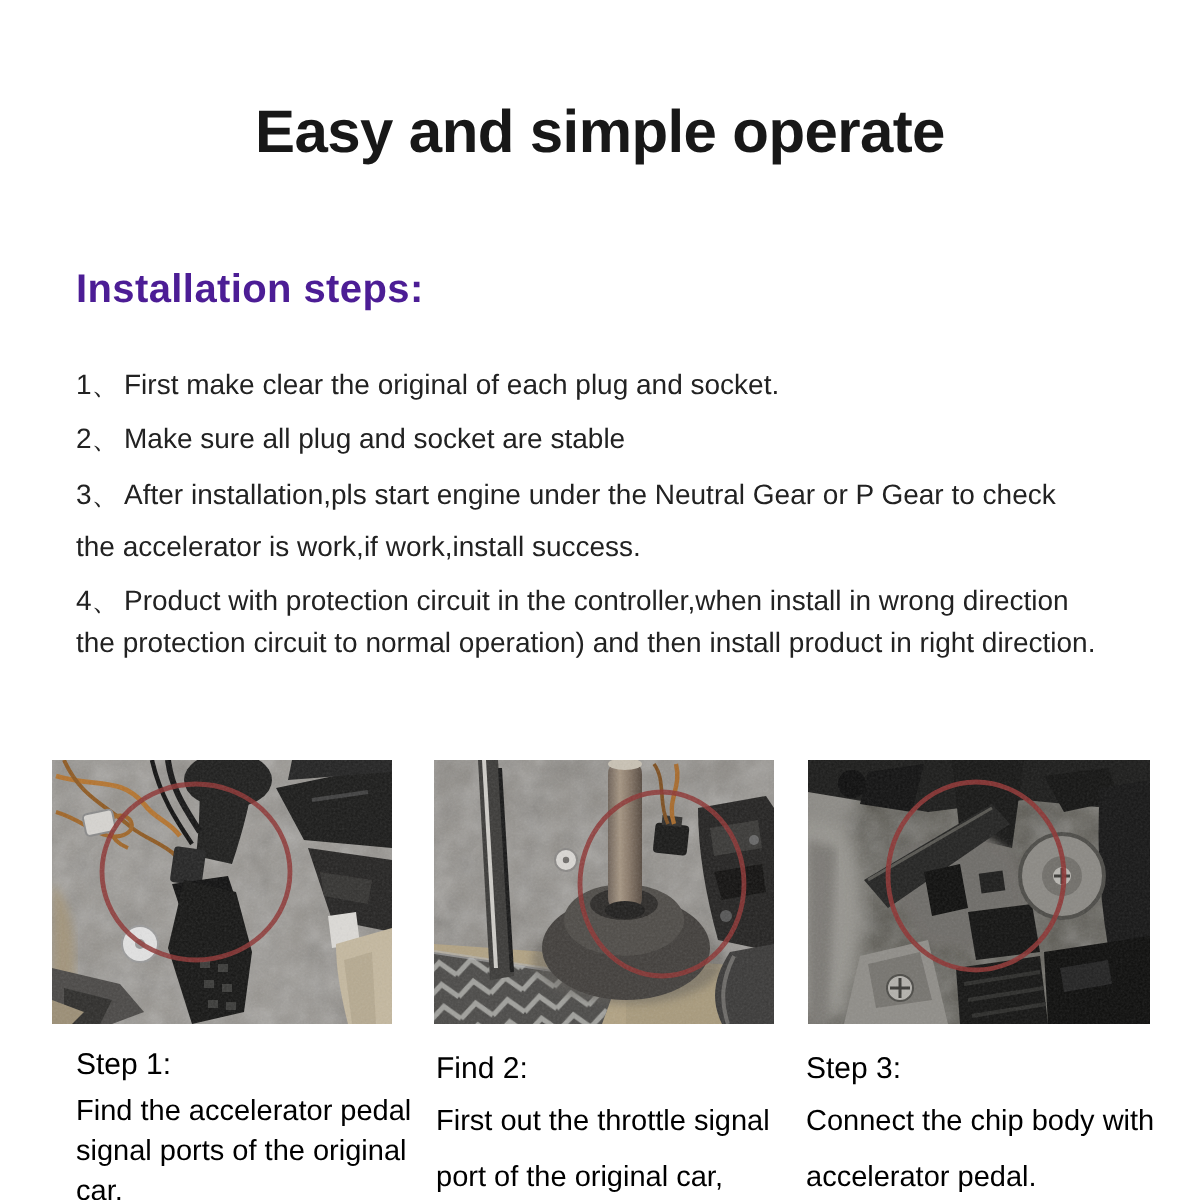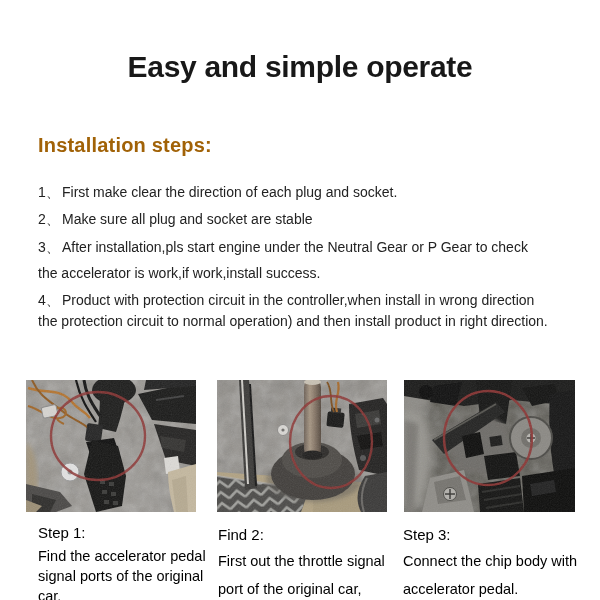--- a/index.html
+++ b/index.html
@@ -6,21 +6,21 @@
   .page{
     position:relative;width:580px;height:600px;background:#ffffff;
     font-family:"Liberation Sans",sans-serif;color:#1e1e1e;overflow:hidden;margin-top:24px;
   }
   .title{
     position:absolute;top:26px;left:0;width:600px;text-align:center;
     font-size:30px;font-weight:700;letter-spacing:-0.3px;color:#181818;margin:0;
   }
   .section-heading{
     position:absolute;left:38px;top:110px;margin:0;
-    font-size:20px;font-weight:700;color:#a16207;letter-spacing:0.2px;
+    font-size:20px;font-weight:700;color:#4c1d95;letter-spacing:0.2px;
   }
   .li{position:absolute;left:38px;width:556px;font-size:14px;color:#222;}
   .li p{margin:0;}
   .lh20 p{line-height:20.5px;}
   .lh26 p{line-height:26px;}
   .mk{display:inline-block;min-width:24px;}
   .photo{
     position:absolute;top:356px;width:170px;height:132px;margin:0;padding:0;
   }
   .photo svg{display:block;}
@@ -68,21 +68,21 @@
   </defs>
 </svg>
 
 <div class="page">
 
   <h1 class="title">Easy and simple operate</h1>
 
   <h2 class="section-heading">Installation steps:</h2>
 
   <div class="li lh20" style="top:158px">
-    <p><span class="mk">1、</span><span>First make clear the direction of each plug and socket.</span></p>
+    <p><span class="mk">1、</span><span>First make clear the original of each plug and socket.</span></p>
   </div>
 
   <div class="li lh20" style="top:185px">
     <p><span class="mk">2、</span><span>Make sure all plug and socket are stable</span></p>
   </div>
 
   <div class="li lh26" style="top:210px">
     <p><span class="mk">3、</span><span>After installation,pls start engine under the Neutral Gear or P Gear to check</span></p>
     <p>the accelerator is work,if work,install success.</p>
   </div>

